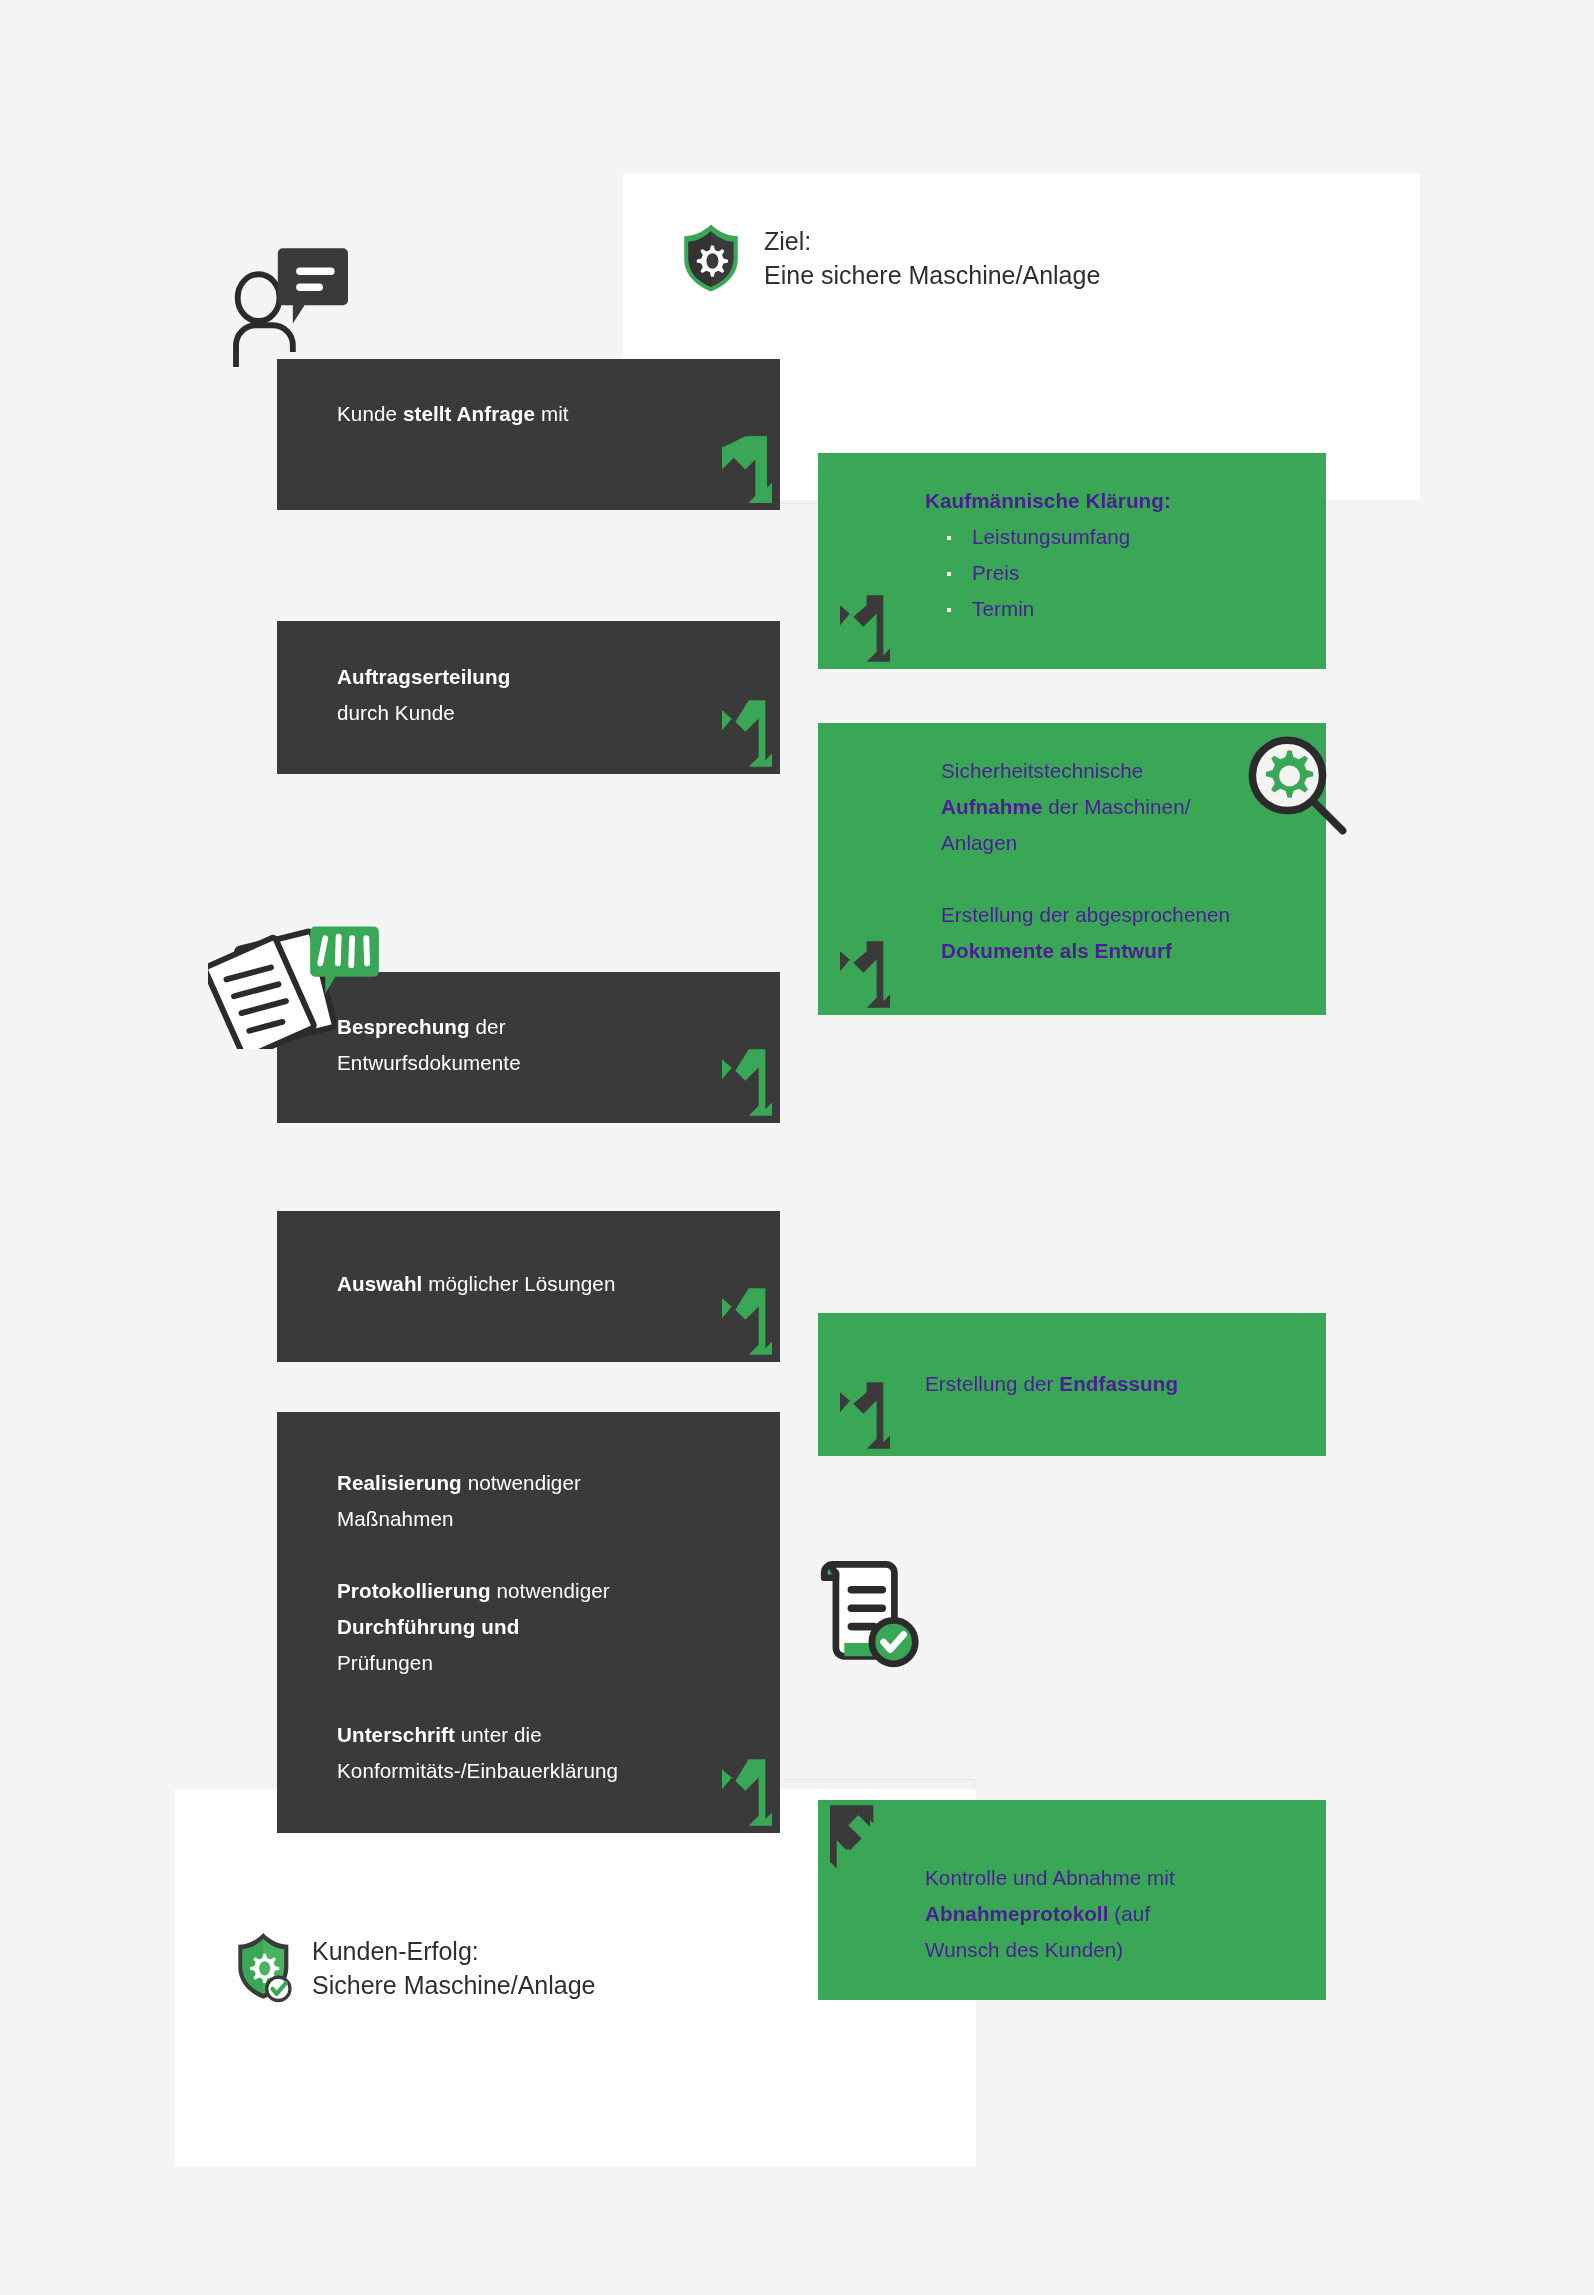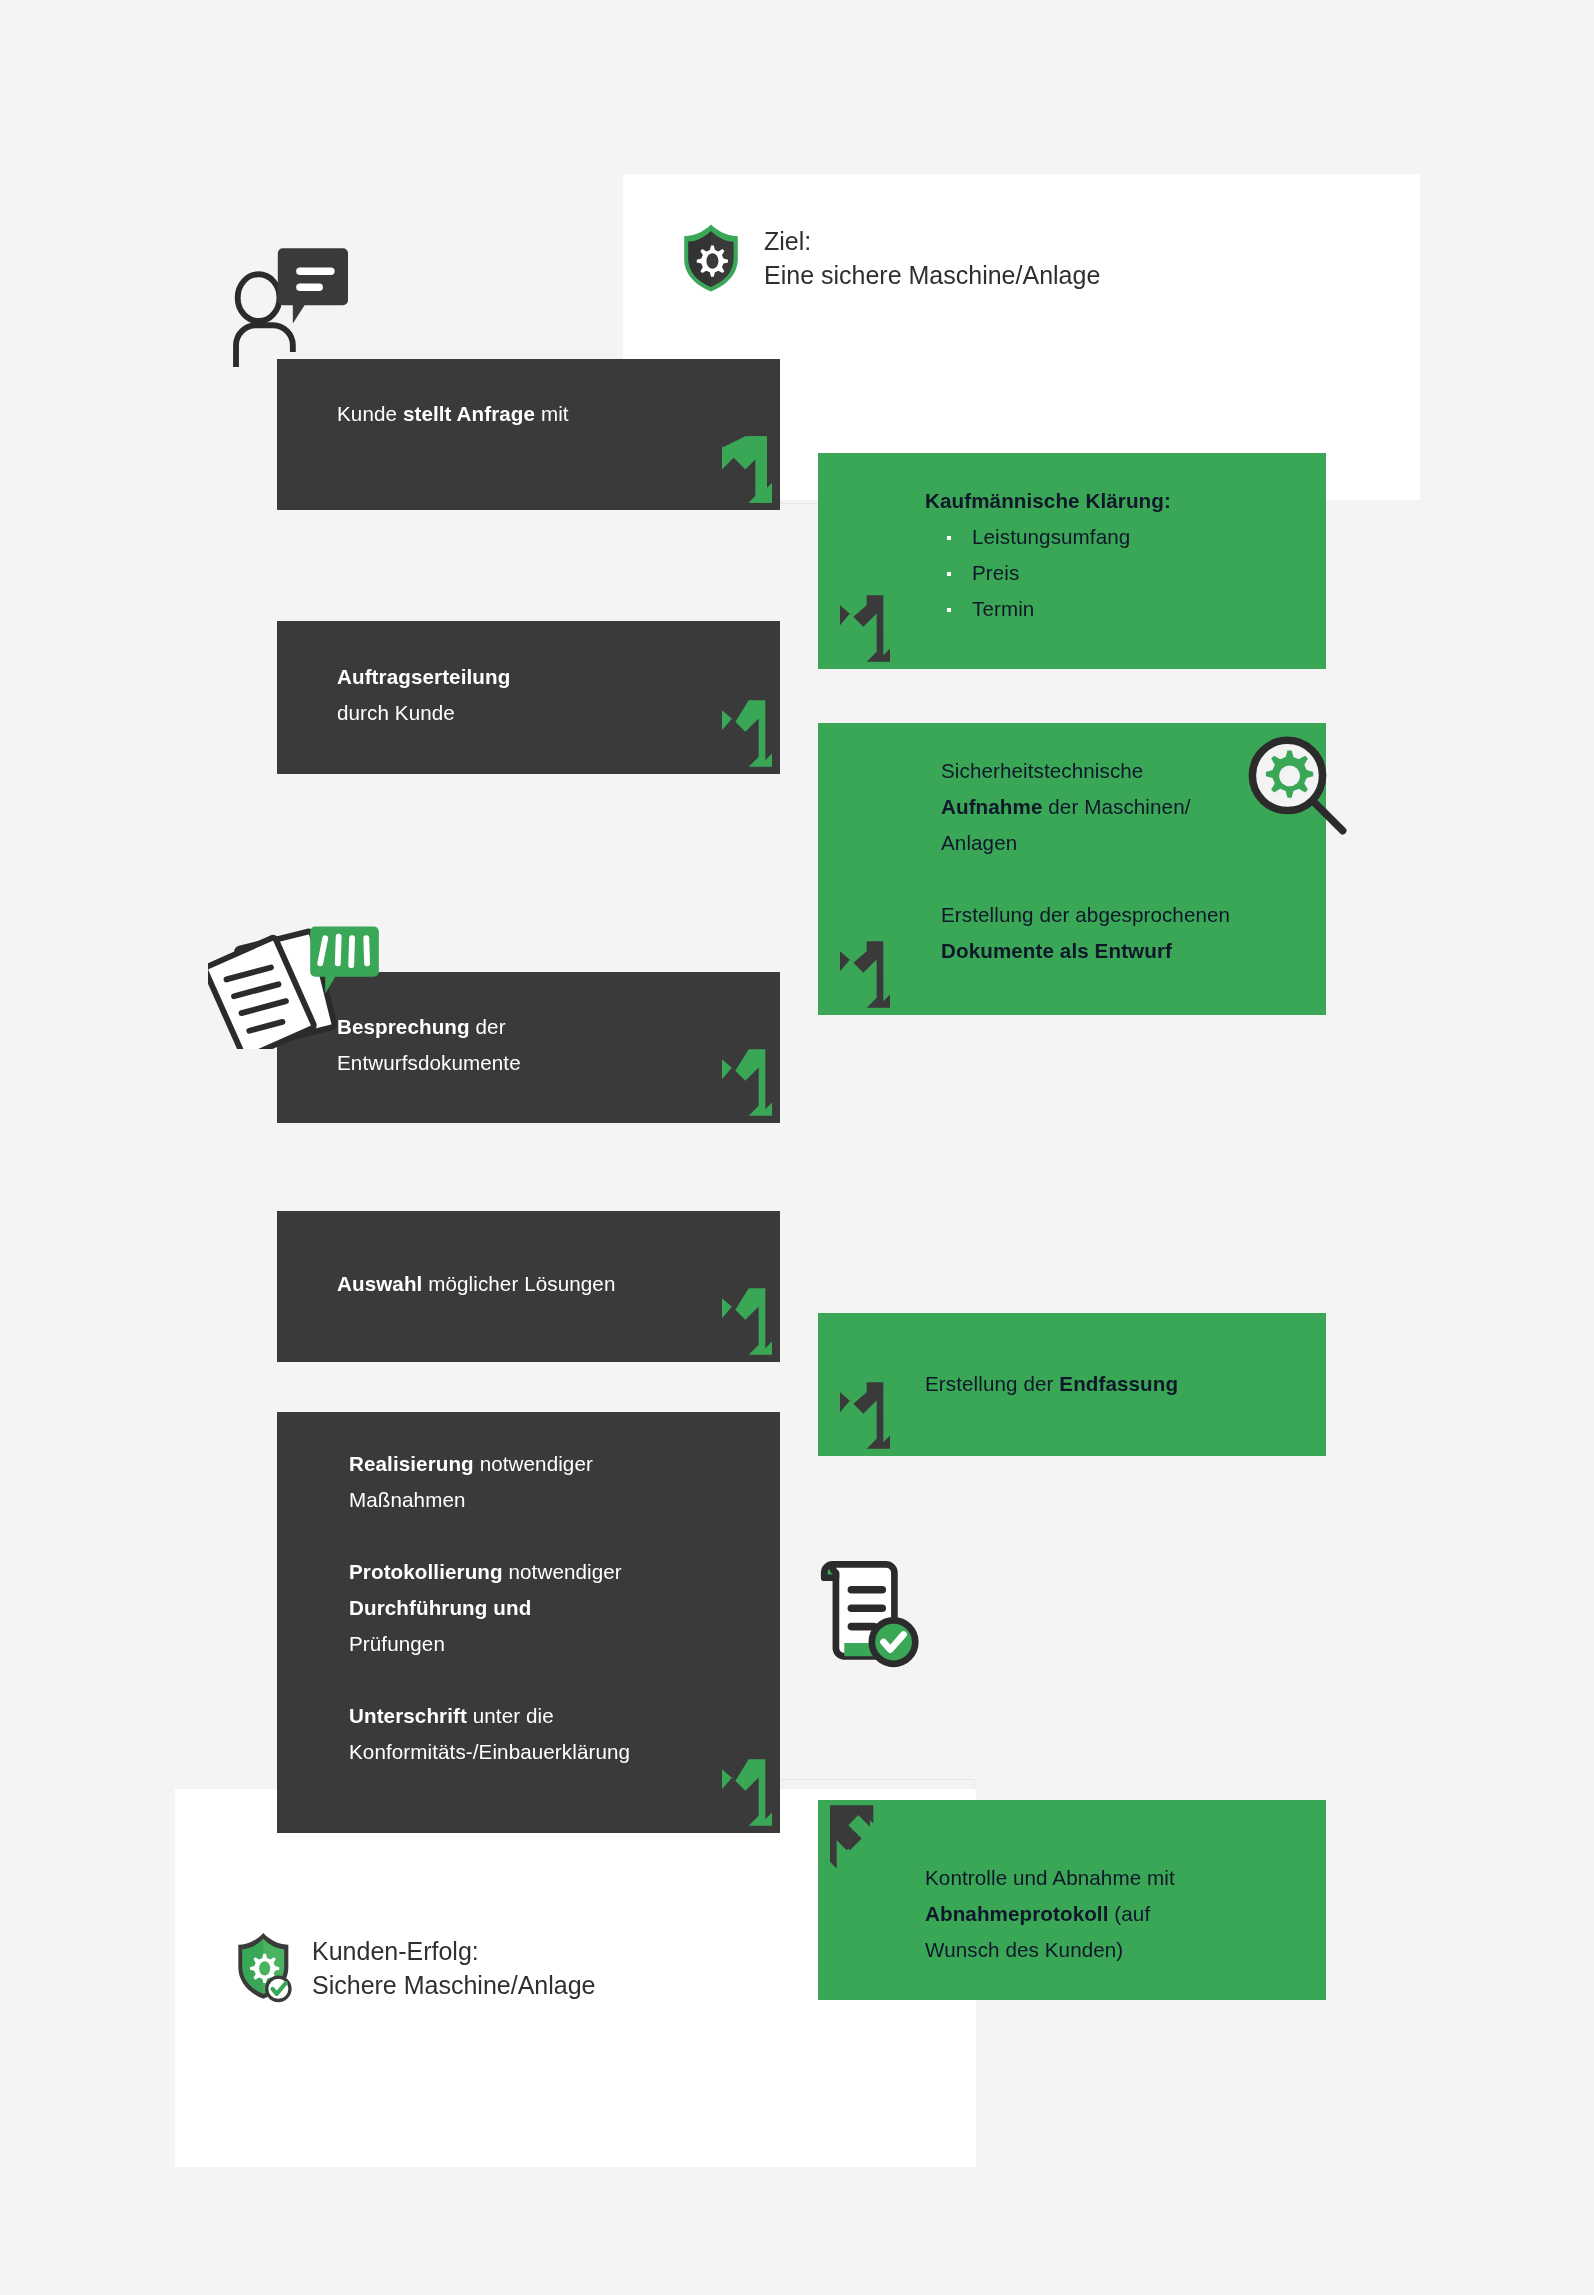--- a/index.html
+++ b/index.html
@@ -19,21 +19,21 @@
   .panel-gray{background:#f3f3f3;border:0.8px solid #e6e6e6;}
 
   #panel-top-gray{left:780px;  top:400px;  width:453px;  height:102px;}
   #panel-top-white{left:623px; top:174px;  width:797px;  height:326px;}
   #panel-bottom-gray{left:361px;top:1779px;width:612px;  height:109px;}
   #panel-bottom-white{left:175px;top:1789px;width:801px; height:378px;}
 
   
   .card{position:absolute;box-sizing:border-box;}
   .card-dark{background:#3a3a3a;color:#ffffff;}
-  .card-green{background:#3aa757;color:#0f172a;}
+  .card-green{background:#3aa757;color:#4c1d95;}
   .card-txt{
     position:relative;z-index:3;
     font-size:20.6px;line-height:36px;font-weight:400;
     letter-spacing:0.1px;
   }
   .card-txt b{font-weight:700;}
   .card-dark .card-txt{padding:0 0 0 60px;}
   .card-green .card-txt{padding:0 0 0 107px;}
   .p{margin:0;}
   .gap{height:36px;}
@@ -204,21 +204,21 @@
       <p class="p"><span>Entwurfsdokumente</span></p>
     </div>
     <span class="arrow arrow-dr">
       <svg viewBox="0 0 72 80">
           <path d="M44 0 L64 0 L64 72 L72 64 L72 80 L44 80 L56 68 L56 22 L40 38 L24 22 L12 36 L12 12 L28 26 Z" fill="#3aa757"></path>
         </svg>
     </span>
   </div>
 
   <div class="card card-dark" id="card-realisierung" style="left:277px;top:1412px;width:503px;height:421px;">
-    <div class="card-txt" style="padding-top:34px;margin-left:12px;">
+    <div class="card-txt" style="padding-top:53px;">
       <p class="p"><b>Realisierung</b><span> notwendiger</span></p>
       <p class="p"><span>Maßnahmen</span></p>
       <div class="gap"></div>
       <p class="p"><b>Protokollierung</b><span> notwendiger</span></p>
       <p class="p"><b>Durchführung und</b></p>
       <p class="p"><span>Prüfungen</span></p>
       <div class="gap"></div>
       <p class="p"><b>Unterschrift</b><span> unter die</span></p>
       <p class="p"><span>Konformitäts-/Einbauerklärung</span></p>
     </div>

